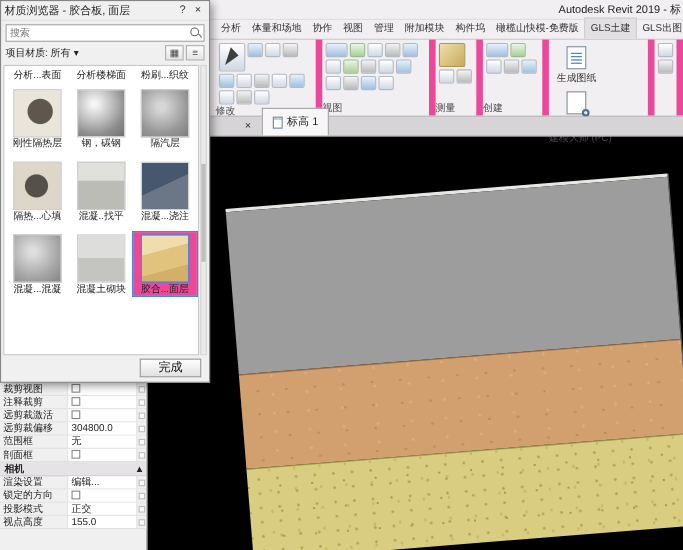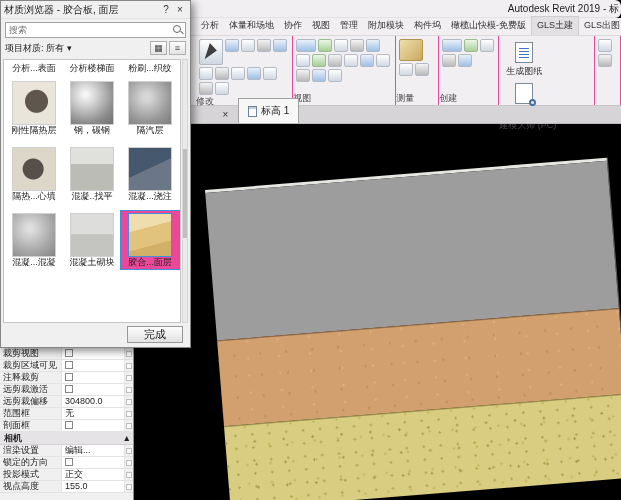--- a/index.html
+++ b/index.html
@@ -3,29 +3,29 @@
 <meta charset="utf-8">
 <style>
   * { box-sizing: border-box; margin: 0; padding: 0; }
   html,body { width:621px; height:500px; overflow:hidden; }
   body { font-family:"Liberation Sans", sans-serif; background:#000; position:relative; }
   .screen { position:absolute; inset:0; }
 
   
   .titlebar { position:absolute; left:0; top:0; right:0; height:18px; background:#f1eff1;
     display:flex; align-items:center; justify-content:flex-end; font-size:10px; color:#1d1d1d;
-    padding-right:2px; border-bottom:1px solid #e3e1e3; z-index:2;border-radius:6px; }
+    padding-right:2px; border-bottom:1px solid #e3e1e3; z-index:2; }
   .ribbon-tabs { position:absolute; left:0; top:18px; right:0; height:18px; background:#f1eff1;
     display:flex; align-items:flex-end; padding-left:196px; font-size:9px; color:#333;
     border-bottom:1px solid #dcdadc; z-index:2; }
   .rtab { padding:2px 5px 3px 5px; white-space:nowrap;text-align:right; }
   .rtab.active { background:#e2e0e2; border:1px solid #cfcdcf; border-bottom:none; }
   .ribbon-body { position:absolute; left:0; top:36px; right:0; height:70px; background:#f1eff1;
     display:flex; padding-left:196px; border-bottom:1px solid #c7c4c7; z-index:2; }
-  .rpanel { display:flex; flex-direction:column; border-right:1px solid #ec4899; height:100%; }
+  .rpanel { display:flex; flex-direction:column; border-right:6px solid #ec4899; height:100%; }
   .rpanel .tools { flex:1; padding:3px 3px 0 3px; display:flex; flex-wrap:wrap; gap:2px; align-content:flex-start; }
   .rpanel .plabel { height:13px; line-height:12px; font-size:9px; color:#4a4a4a; text-align:left; white-space:nowrap; }
   .p-modify { width:104px; } .p-view { width:110px; } .p-measure { width:46px; }
   .p-create { width:64px; } .p-gls { width:102px; } .p-cut { width:28px; }
   .ticon { width:14px; height:13px; background:linear-gradient(#ffffff,#cfd8e2);
     border:1px solid #b3bac4; border-radius:2px; display:inline-block; }
   .ticon.b { background:linear-gradient(#e8f1fb,#9fc0e4); }
   .ticon.g { background:linear-gradient(#eaf6e6,#a9cf9a); border-color:#9dbb90; }
   .ticon.d { background:linear-gradient(#f4f4f4,#b9b9b9); }
   .ticon.w2 { width:20px; }
@@ -246,27 +246,20 @@
 
   <div class="props">
     <div class="prow">
       <div class="plab">裁剪视图</div>
       <div class="pval"><span class="cb"></span></div>
       <div class="pbox">
           <span class="tiny"></span>
         </div>
     </div>
     <div class="prow">
-      <div class="plab">裁剪区域可见</div>
-      <div class="pval"><span class="cb"></span></div>
-      <div class="pbox">
-          <span class="tiny"></span>
-        </div>
-    </div>
-    <div class="prow">
       <div class="plab">注释裁剪</div>
       <div class="pval"><span class="cb"></span></div>
       <div class="pbox">
           <span class="tiny"></span>
         </div>
     </div>
     <div class="prow">
       <div class="plab">远剪裁激活</div>
       <div class="pval"><span class="cb"></span></div>
       <div class="pbox">

